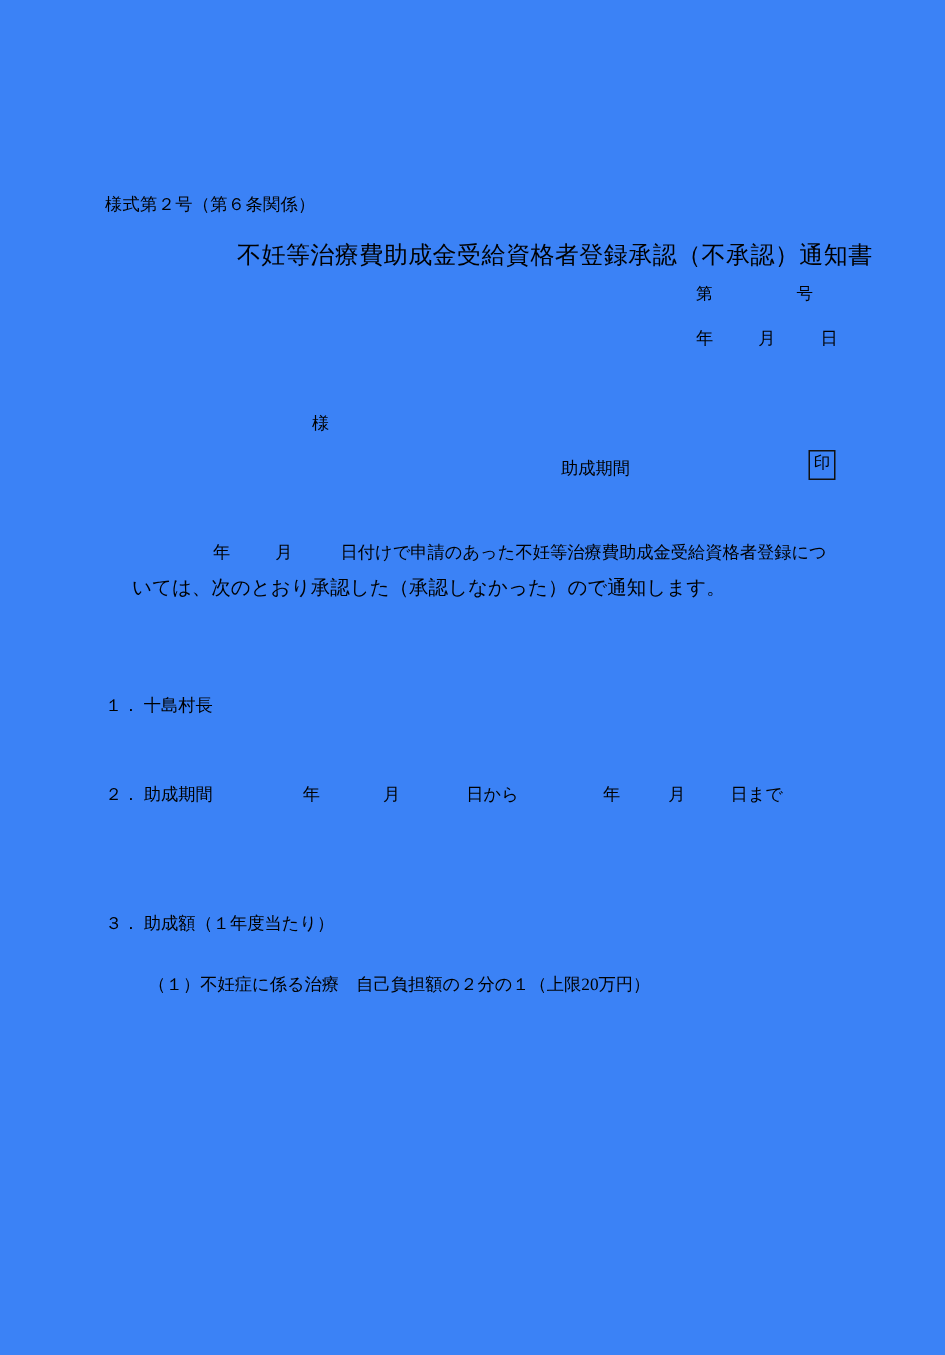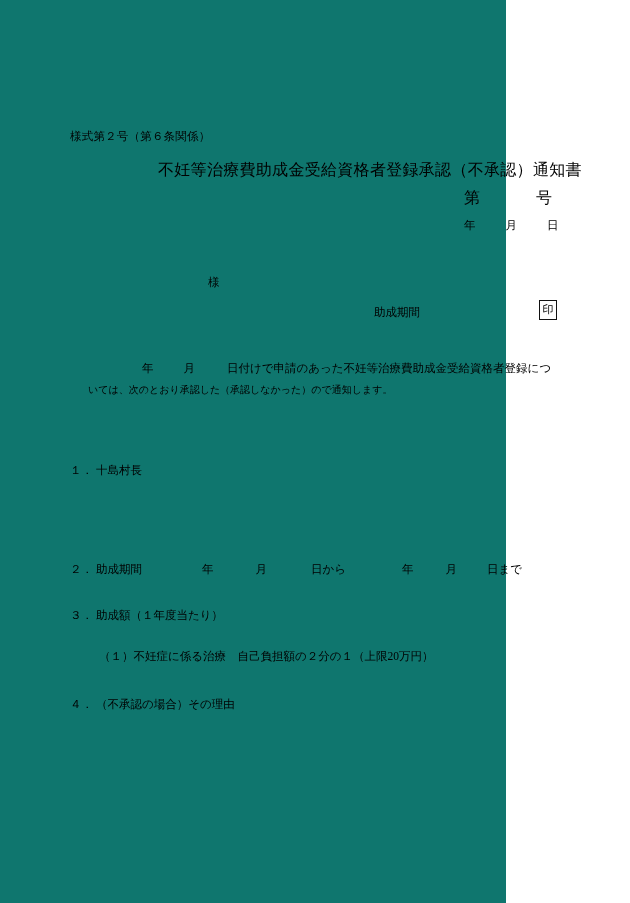--- a/index.html
+++ b/index.html
@@ -12,44 +12,44 @@
     background: #ffffff;
     font-family: "Liberation Serif", "DejaVu Serif", serif;
     color: #000000;
     position: relative;
     overflow: hidden;
   }
   .page {
     position: absolute;
     left: 0;
     top: 0;
-    width: 506px;
+    width: 630px;
     height: 903px;
-    background: #0f766e;
+    background: #3b82f6;
   }
   .abs {
     position: absolute;
     white-space: pre;
   }
   .form-no {
     left: 70px;
     top: 129px;
     font-size: 11.5px;
     letter-spacing: 0.2px;
   }
   .doc-title {
     left: 158px;
     top: 160px;
     font-size: 16px;
     letter-spacing: 0.3px;
   }
   .num-line {
     left: 464px;
     top: 188px;
-    font-size: 16px;
+    font-size: 11px;
   }
   .num-line .gap {
     display: inline-block;
     width: 56px;
   }
   .date-line {
     left: 464px;
     top: 218px;
     font-size: 11.5px;
   }
@@ -79,33 +79,32 @@
   .body-line1 {
     left: 142px;
     top: 361px;
     font-size: 11.5px;
   }
   .body-line1 .g1 { display: inline-block; width: 30px; }
   .body-line1 .g2 { display: inline-block; width: 32px; }
   .body-line2 {
     left: 88px;
     top: 383px;
-    font-size: 10px;
+    font-size: 13px;
     text-align: center;
   }
   .item1 {
     left: 70px;
     top: 463px;
     font-size: 11.5px;
   }
   .item2 {
     left: 70px;
     top: 522px;
     font-size: 11.5px;
-    margin-top: 40px;
   }
   .item2 .s1 { display: inline-block; width: 60px; }
   .item2 .s2 { display: inline-block; width: 42px; }
   .item2 .s3 { display: inline-block; width: 44px; }
   .item2 .s4 { display: inline-block; width: 56px; }
   .item2 .s5 { display: inline-block; width: 32px; }
   .item2 .s6 { display: inline-block; width: 30px; }
   .item3 {
     left: 70px;
     top: 580px;
@@ -154,15 +153,14 @@
 
   <div class="abs item1"><span>１．</span><span>&nbsp;</span><span>十島村長</span></div>
 
   <div class="abs item2"><span>２．</span><span>&nbsp;</span><span>助成期間</span><span class="s1"></span><span>年</span><span class="s2"></span><span>月</span><span class="s3"></span><span>日から</span><span class="s4"></span><span>年</span><span class="s5"></span><span>月</span><span class="s6"></span><span>日まで</span></div>
 
   <div class="abs item3"><span>３．</span><span>&nbsp;</span><span>助成額（１年度当たり）</span></div>
 
   <div class="abs sub1">（１）不妊症に係る治療　自己負担額の２分の１（上限20万円）</div>
 
 
-  <div class="abs item4"><span>４．</span><span>&nbsp;</span><span>（不承認の場合）その理由</span></div>
 
 </div>
 
 </body></html>

